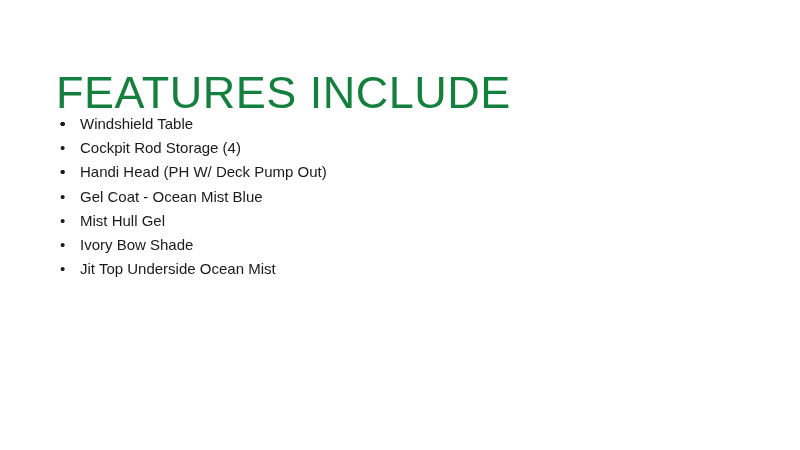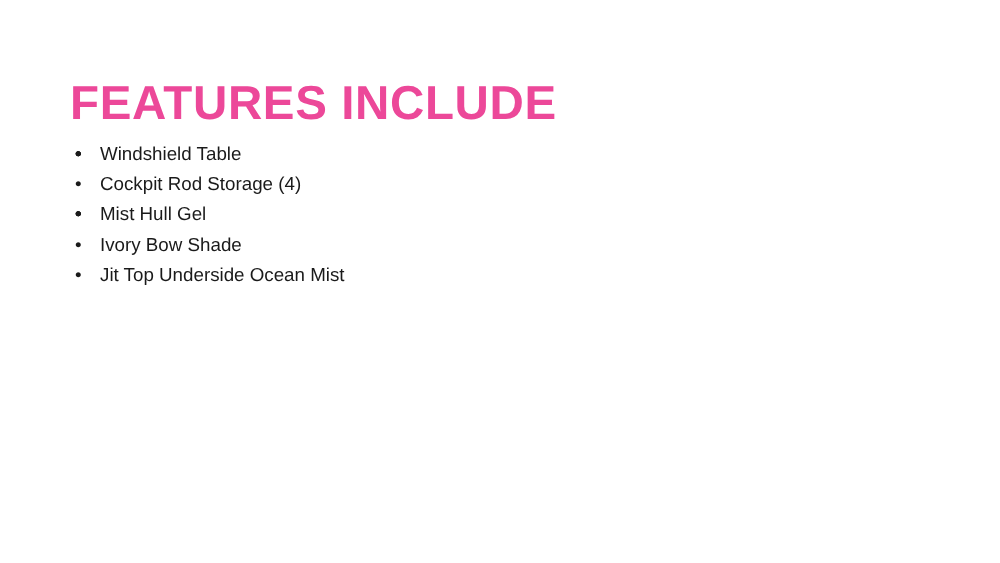--- a/index.html
+++ b/index.html
@@ -17,24 +17,24 @@
   .slide {
     position: relative;
     width: 800px;
     height: 450px;
     box-sizing: border-box;
   }
   .slide-title {
     position: absolute;
     left: 56px;
     top: 38px;
-    font-size: 38px;
-    font-weight: 700;
+    font-size: 45px;
+    font-weight: 400;
     letter-spacing: 0.5px;
-    color: #ec4899;
+    color: #15803d;
     line-height: 1.1;
     white-space: nowrap;
   }
   .bullet-list {
     position: absolute;
     left: 56px;
     top: 112px;
     width: 660px;
     list-style: none;
     margin: 0;
@@ -62,19 +62,19 @@
 
 <div class="slide">
   <h1 class="slide-title">FEATURES INCLUDE</h1>
   <ul class="bullet-list">
     <li class="bullet-item"><span class="dot">•</span></li>
     <li class="bullet-item"><span class="dot">•</span></li>
     <li class="bullet-item"><span class="dot">•</span></li>
     <li class="bullet-item"><span class="dot">•</span><span>Windshield Table</span></li>
     <li class="bullet-item"><span class="dot">•</span><span>Cockpit Rod Storage (4)</span></li>
     <li class="bullet-item"><span class="dot">•</span></li>
-    <li class="bullet-item"><span class="dot">•</span></li>
-    <li class="bullet-item"><span class="dot">•</span></li>
+    <li class="bullet-item"><span class="dot">•</span><span>Handi Head (PH W/ Deck Pump Out)</span></li>
+    <li class="bullet-item"><span class="dot">•</span><span>Gel Coat - Ocean Mist Blue</span></li>
     <li class="bullet-item"><span class="dot">•</span><span>Mist Hull Gel</span></li>
     <li class="bullet-item"><span class="dot">•</span><span>Ivory Bow Shade</span></li>
     <li class="bullet-item"><span class="dot">•</span><span>Jit Top Underside Ocean Mist</span></li>
   </ul>
 </div>
 
 </body></html>

